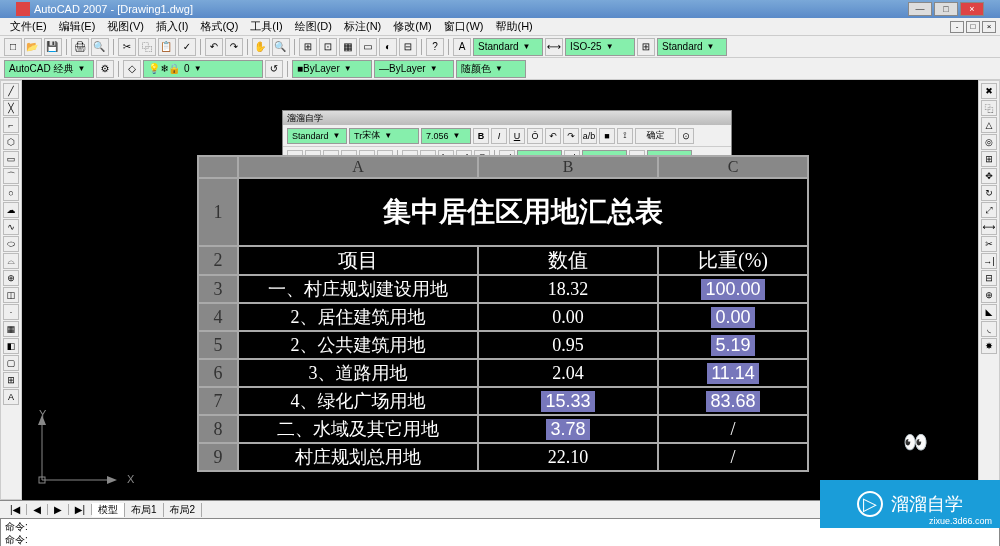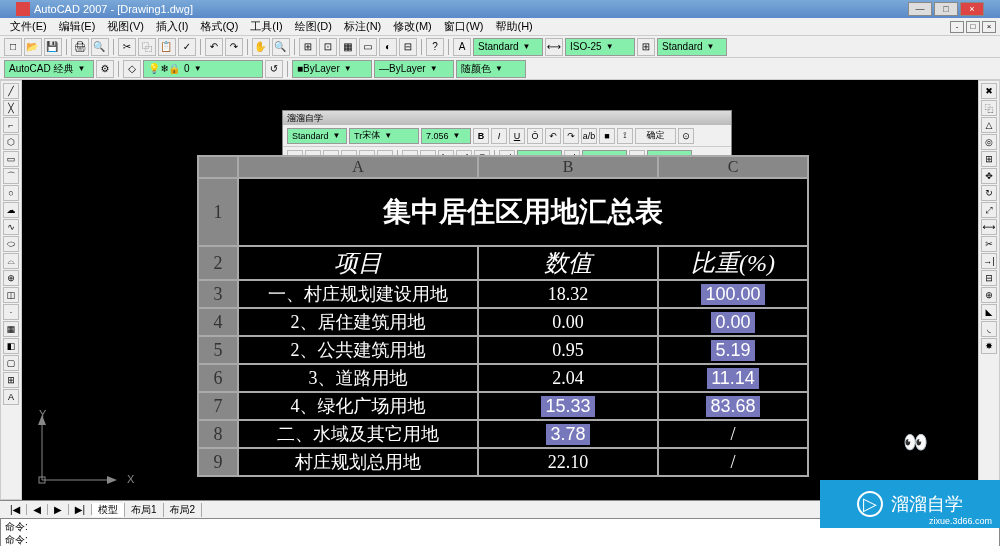--- a/index.html
+++ b/index.html
@@ -38,21 +38,21 @@
     .text-editor .te-title { height: 14px; background: linear-gradient(#ddd,#bbb); font-size: 9px; padding: 0 4px; display: flex; align-items: center; }
     .text-editor .te-row { height: 22px; display: flex; align-items: center; padding: 2px 4px; gap: 2px; background: #f0f0f0; border-bottom: 1px solid #ccc; }
     .te-row .tsel { font-size: 9px; height: 16px; }
     .te-row .tbtn { width: 16px; height: 16px; font-size: 9px; }
     
     .data-table { position: absolute; top: 75px; left: 175px; border-collapse: collapse; }
     .data-table td, .data-table th { border: 2px solid #aaa; color: #fff; text-align: center; font-family: SimSun, serif; }
     .data-table .rowhdr { width: 40px; background: #888; color: #333; font-size: 18px; font-weight: normal; }
     .data-table .colhdr { background: #888; color: #333; font-size: 16px; height: 22px; font-weight: normal; }
     .data-table .title-row td { font-size: 28px; height: 68px; font-weight: bold; }
-    .data-table .hdr-row td { font-size: 24px; height: 18px; font-style: italic; }
+    .data-table .hdr-row td { font-size: 20px; height: 18px; }
     .data-table .data-row td { font-size: 18px; height: 28px; }
     .data-table .colA { width: 240px; }
     .data-table .colB { width: 180px; }
     .data-table .colC { width: 150px; }
     .data-table .sel { background: #77b; color: #fff; padding: 0 4px; display: inline-block; }
     .data-table .corner { background: #888; width: 40px; }
     
     .tabs { height: 18px; background: #f0f0f0; display: flex; align-items: center; padding: 0 4px; border-top: 1px solid #888; font-size: 10px; }
     .tabs span { padding: 0 6px; border-right: 1px solid #aaa; }
     

